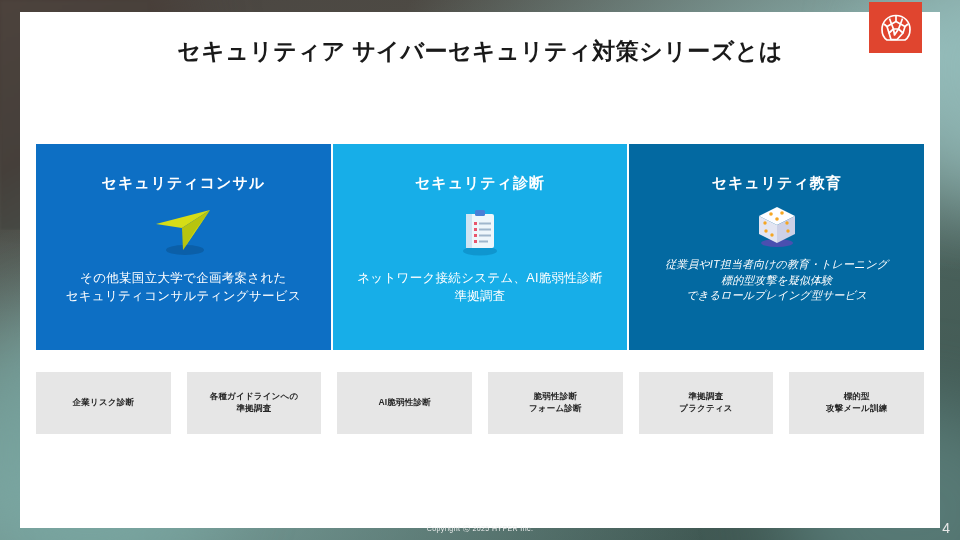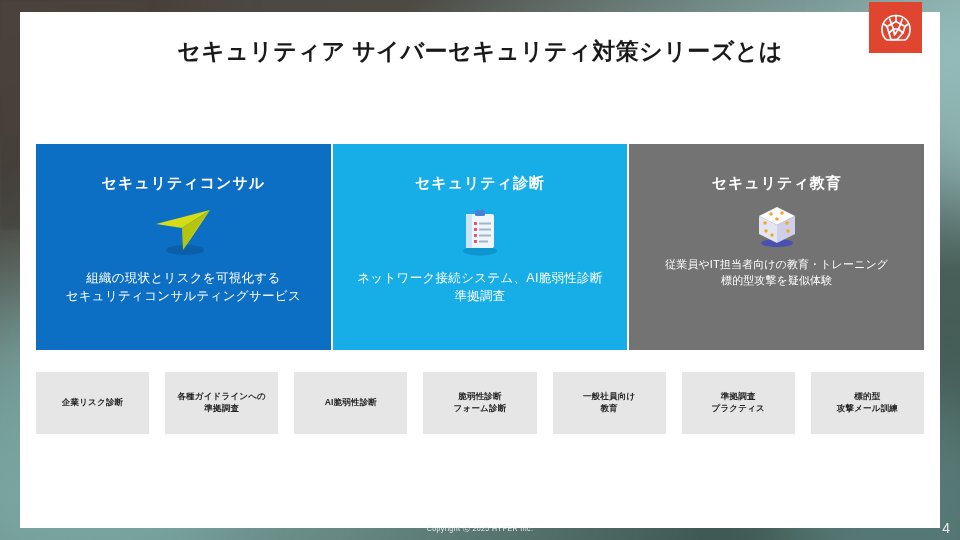--- a/index.html
+++ b/index.html
@@ -100,21 +100,21 @@
   .column {
     position: relative;
     flex: 1 1 0;
     display: flex;
     flex-direction: column;
     align-items: center;
     color: #ffffff;
   }
   .column.c1 { background: #0d6fc4; }
   .column.c2 { background: #17aee8; }
-  .column.c3 { background: #737373; }
+  .column.c3 { background: #0369a1; }
 
   .col-heading {
     margin-top: 30px;
     font-size: 15px;
     font-weight: bold;
     letter-spacing: 1px;
     text-align: center;
   }
 
   .col-icon {
@@ -133,20 +133,21 @@
     text-align: center;
     letter-spacing: .3px;
   }
   .column.c3 .col-heading { margin-top: 30px; }
   .column.c3 .col-icon { margin-top: 8px; height: 50px; }
   .column.c3 .col-body {
     margin-top: 6px;
     font-size: 11px;
     line-height: 1.42;
     letter-spacing: .1px;
+    font-style: italic;
   }
 
   
   .chips {
     position: absolute;
     left: 16px;
     top: 360px;
     width: 888px;
     height: 62px;
     display: flex;
@@ -207,21 +208,21 @@
         <div class="col-heading">セキュリティコンサル</div>
         <div class="col-icon">
           <svg width="62" height="52" viewBox="0 0 62 52">
             <ellipse cx="33" cy="44" rx="19" ry="5" fill="#0b5fa8"></ellipse>
             <path d="M4 18 L58 4 L30 22 Z" fill="#d6dd16"></path>
             <path d="M58 4 L30 22 L31 44 Z" fill="#b7c40f"></path>
             <path d="M58 4 L31 44 L42 26 Z" fill="#cdd616"></path>
           </svg>
         </div>
         <div class="col-body">
-          <div>組織の現状とリスクを可視化する</div>
+          <div>その他某国立大学で企画考案された</div>
           <div>セキュリティコンサルティングサービス</div>
         </div>
       </div>
 
       <div class="column c2">
         <div class="col-heading">セキュリティ診断</div>
         <div class="col-icon">
           <svg width="54" height="54" viewBox="0 0 54 54">
             <ellipse cx="27" cy="46" rx="17" ry="4.5" fill="#0f96cf"></ellipse>
             <rect x="13" y="9" width="28" height="34" rx="2" fill="#eef6fb"></rect>
@@ -263,20 +264,21 @@
               <circle cx="15" cy="30" r="1.7"></circle>
               <circle cx="21" cy="34" r="1.7"></circle>
               <circle cx="36" cy="22" r="1.7"></circle>
               <circle cx="37" cy="30" r="1.7"></circle>
             </g>
           </svg>
         </div>
         <div class="col-body">
           <div>従業員やIT担当者向けの教育・トレーニング</div>
           <div>標的型攻撃を疑似体験</div>
+          <div>できるロールプレイング型サービス</div>
         </div>
       </div>
 
     </div>
 
     <div class="chips">
       <div class="chip">
         <div>
           <div>企業リスク診断</div>
         </div>
@@ -289,26 +291,20 @@
       </div>
       <div class="chip">
         <div>
           <div>AI脆弱性診断</div>
         </div>
       </div>
       <div class="chip">
         <div>
           <div>脆弱性診断</div>
           <div>フォーム診断</div>
-        </div>
-      </div>
-      <div class="chip">
-        <div>
-          <div>一般社員向け</div>
-          <div>教育</div>
         </div>
       </div>
       <div class="chip">
         <div>
           <div>準拠調査</div>
           <div>プラクティス</div>
         </div>
       </div>
       <div class="chip">
         <div>

